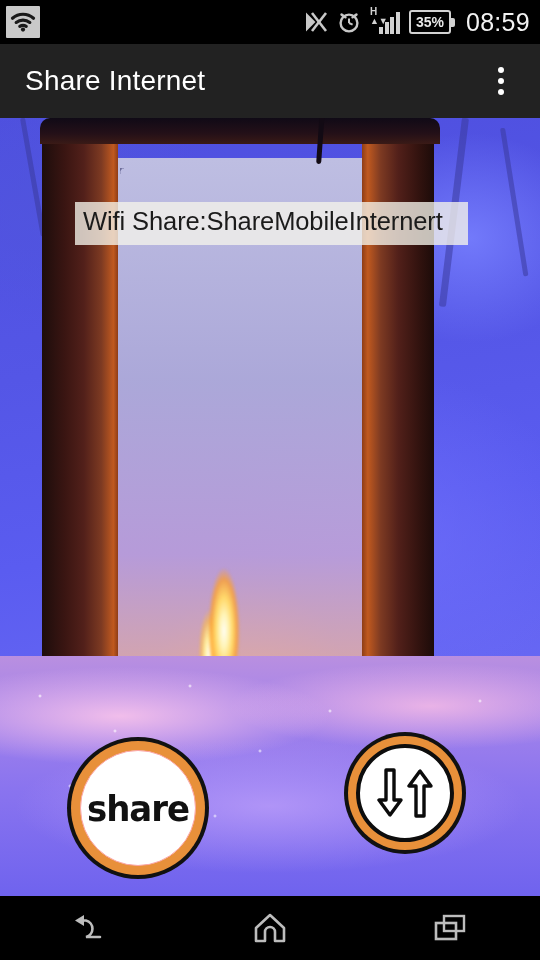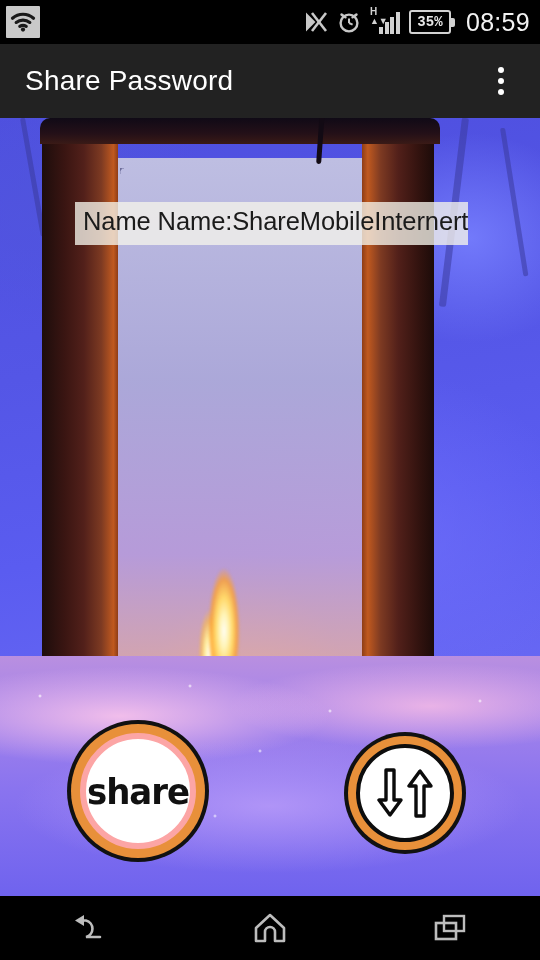--- a/index.html
+++ b/index.html
@@ -34,21 +34,21 @@
     background:#c9c9c9;
     display:flex; align-items:center; justify-content:center;
     border-radius:1px;
   }
   .sico { display:block; }
   #clock-text {
     color:#f2f2f2; font-size:25px; letter-spacing:0.3px;
     font-family:"Liberation Sans", sans-serif;
     margin-left:2px;
   }
-  .batt-wrap { position:relative; width:46px; height:24px;font-family:Liberation Mono, monospace; }
+  .batt-wrap { position:relative; width:46px; height:24px; }
   .batt-body {
     position:absolute; left:0; top:0;
     width:42px; height:24px;
     border:2px solid #d2d2d2; border-radius:3px;
   }
   .batt-tip {
     position:absolute; right:0; top:8px;
     width:4px; height:9px; background:#d2d2d2; border-radius:0 2px 2px 0;
   }
   .batt-pct {
@@ -231,22 +231,22 @@
   }
 
   
   .round-btn {
     position:absolute; border-radius:50%;
     background:#ffffff;
     display:flex; align-items:center; justify-content:center;
     cursor:pointer; z-index:20;
   }
   #share-button {
-    left:80px; top:615px; width:116px; height:116px;
-    border:6px solid #fca5a5;
+    left:80px; top:632px; width:116px; height:116px;
+    border:1px solid #fca5a5;
     box-shadow:0 0 0 9px #e8903a, 0 0 0 13px #111111;
   }
   #share-button .lbl {
     color:#111111; font-size:34px; font-weight:bold;
     letter-spacing:-1px; font-family:"DejaVu Sans", sans-serif;
     transform:scaleY(1.06);
   }
   #data-toggle-button {
     left:356px; top:626px; width:98px; height:98px;
     border:4px solid #0d0d0d;
@@ -290,21 +290,21 @@
     <div class="layer" id="candle2"></div>
     <div class="layer" id="candle"></div>
     <div class="layer post" id="post-left"></div>
     <div class="layer post" id="post-right"></div>
     <div class="layer" id="rim"></div>
     <div class="layer" id="wire"></div>
     <div class="layer" id="basewash"></div>
     <div class="layer" id="snow"></div>
 
     <div id="wifi-info-box">
-      <div class="line">Name Name:ShareMobileInternert</div>
+      <div class="line">Wifi Share:ShareMobileInternert</div>
     </div>
 
     <div class="round-btn" id="share-button">
       <span class="lbl">share</span>
     </div>
 
     <div class="round-btn" id="data-toggle-button">
       <span class="arrows">
         <svg width="26" height="52" viewBox="0 0 26 52" aria-hidden="true">
           <path d="M9 3 L17 3 L17 33 L24 33 L13 48 L2 33 L9 33 Z" fill="#ffffff" stroke="#0b0b0b" stroke-width="3.4" stroke-linejoin="round"></path>
@@ -362,21 +362,21 @@
         <span class="batt-body"></span>
         <span class="batt-tip"></span>
         <span class="batt-pct">35%</span>
       </span>
 
       <span id="clock-text">08:59</span>
     </div>
   </div>
 
   <div id="action-bar">
-    <span id="app-title">Share Password</span>
+    <span id="app-title">Share Internet</span>
     <span id="overflow-menu">
       <i class="dot"></i>
         <i class="dot"></i>
         <i class="dot"></i>
     </span>
   </div>
 
   <div id="nav-bar">
     <span class="nav-btn">
       <svg width="40" height="34" viewBox="0 0 40 34" aria-hidden="true">

